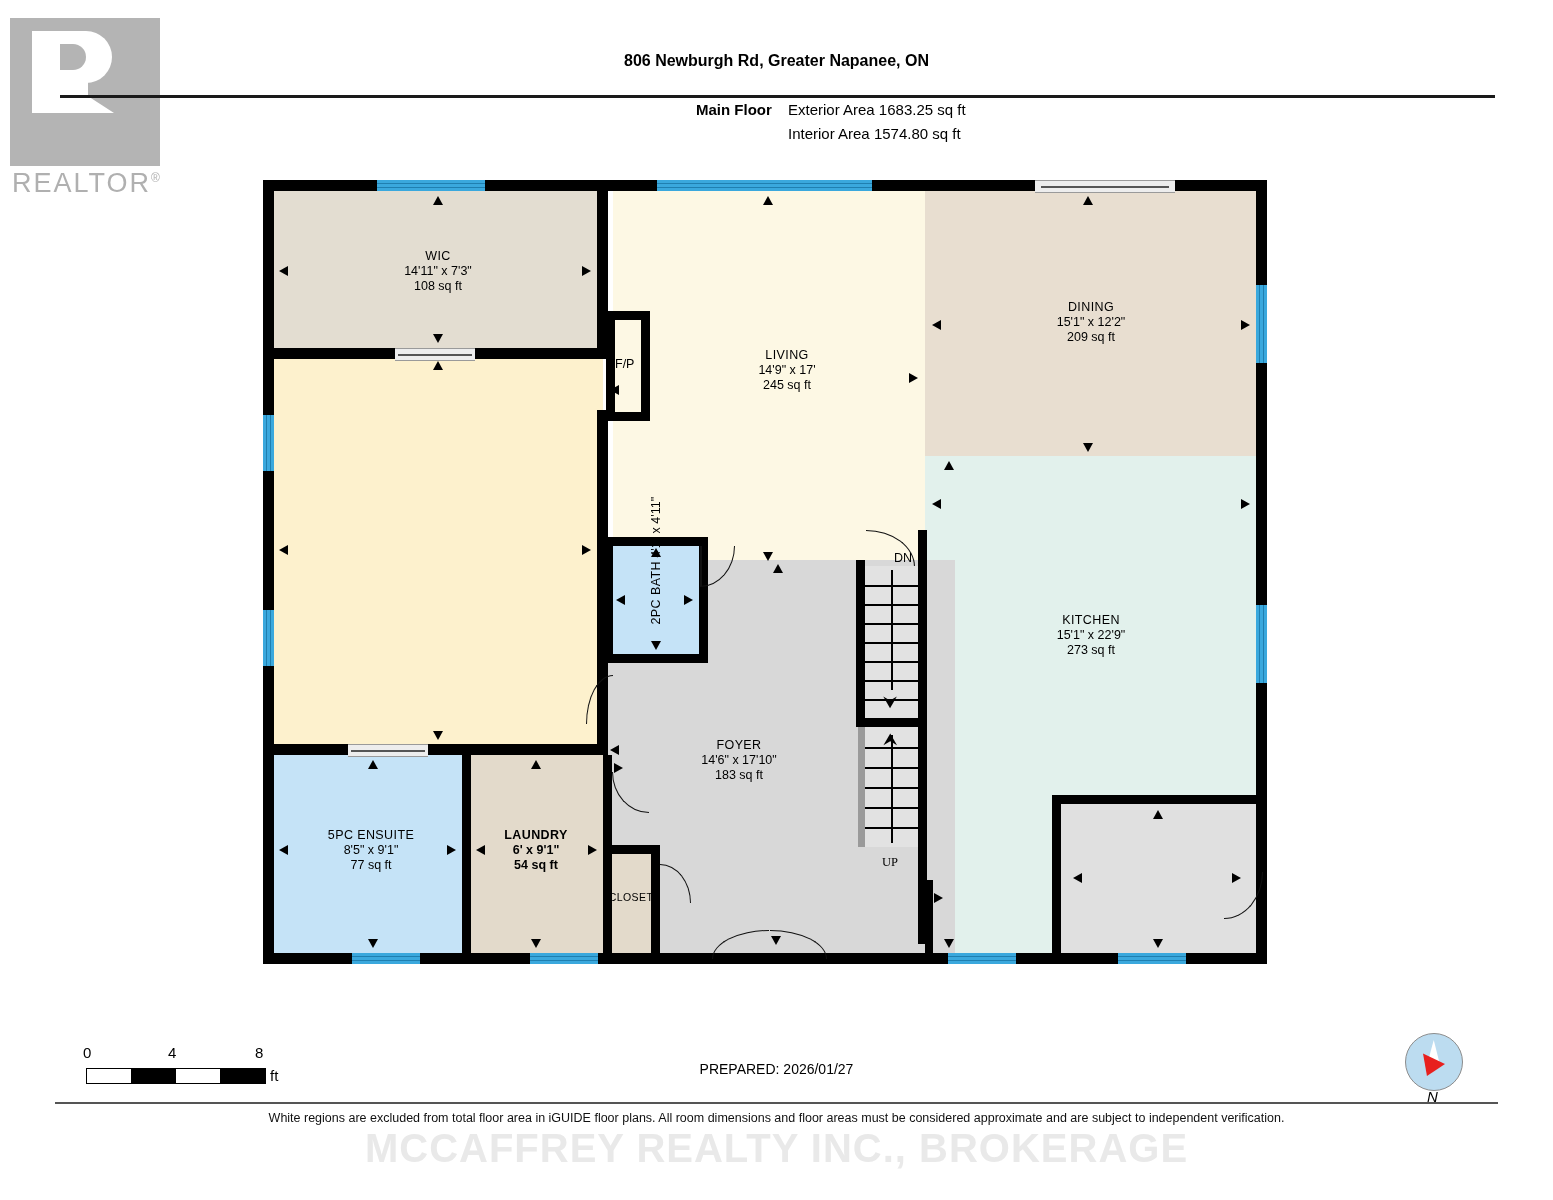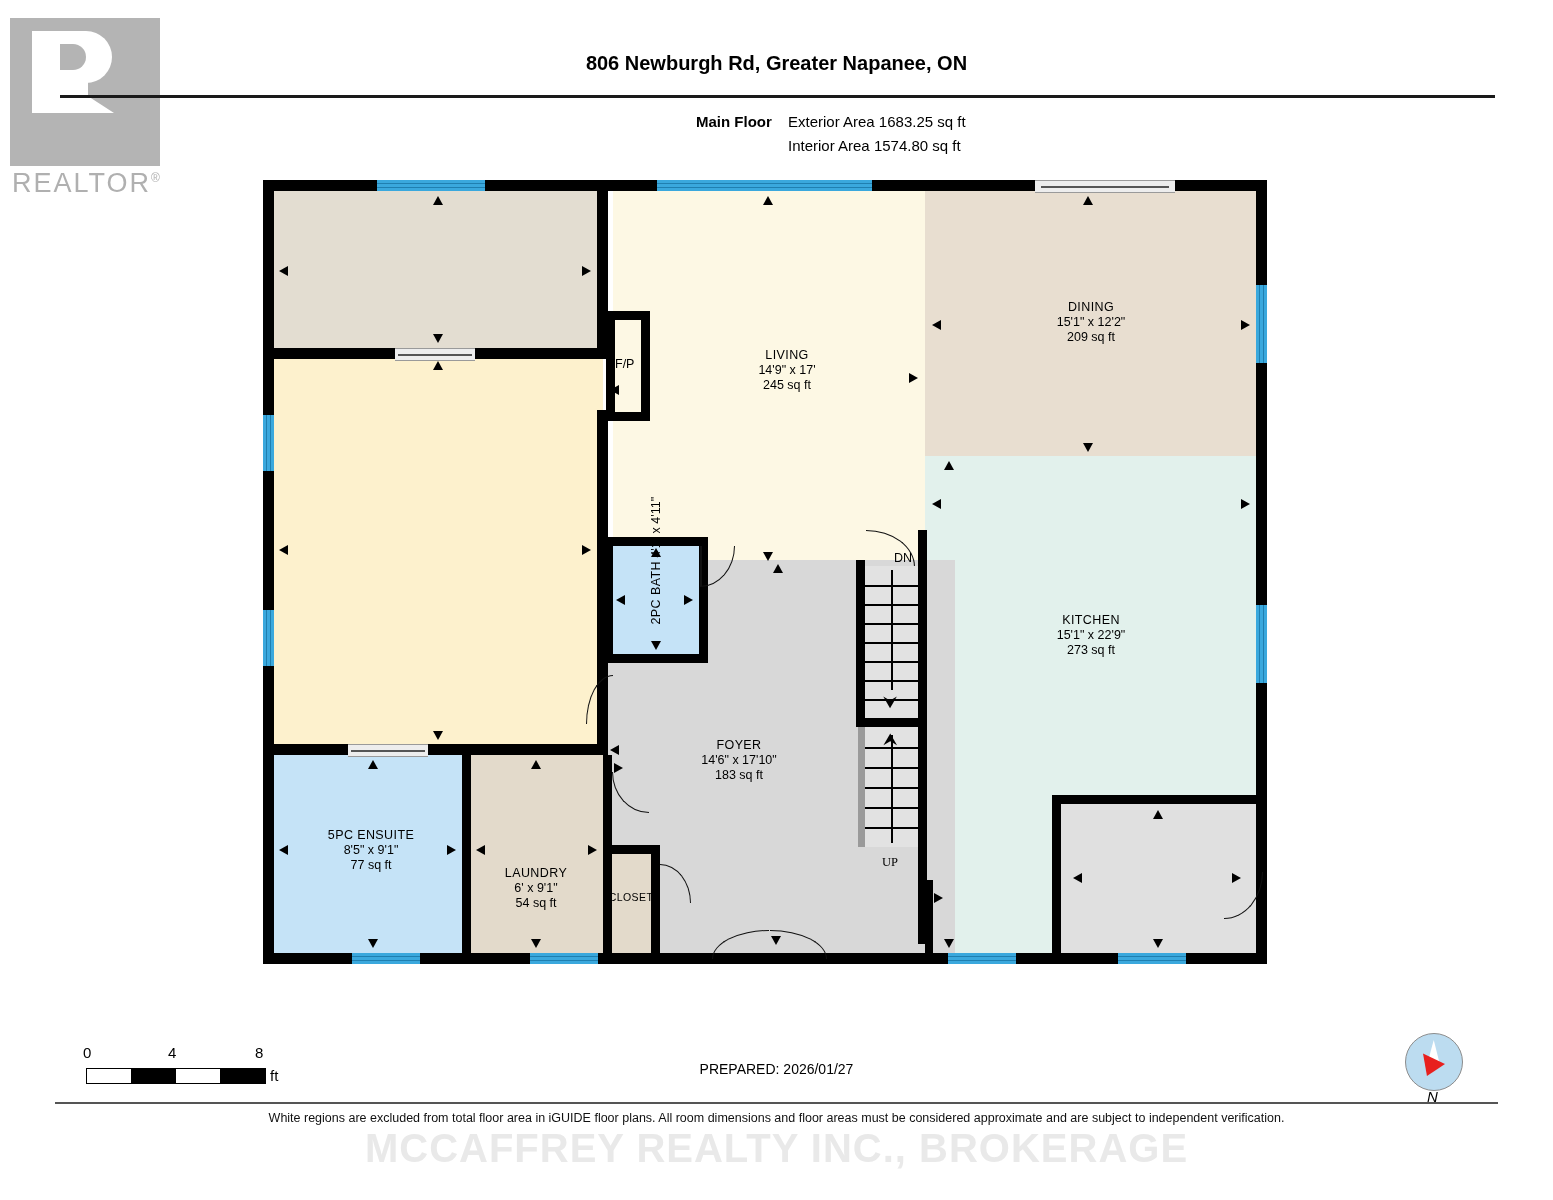--- a/index.html
+++ b/index.html
@@ -16,23 +16,23 @@
        border-radius:0 13px 13px 0;}
   #realtor-logo .leg{position:absolute;left:50px;top:60px;width:54px;height:35px;background:#fff;
        clip-path:polygon(0 0,0 100%,100% 100%);}
   #realtor-logo .stem{position:absolute;left:50px;top:60px;width:28px;height:35px;background:#fff;}
   #realtor-word{position:absolute;left:12px;top:168px;font-size:27px;letter-spacing:2px;color:#b0b0b0;
        font-family:"Liberation Sans",sans-serif;}
   #realtor-word sup{font-size:12px;vertical-align:super;}
 
   
   #title{position:absolute;left:0;top:52px;width:1553px;text-align:center;
-        font-size:20px;font-weight:bold;letter-spacing:0px;}
+        font-size:16px;font-weight:bold;letter-spacing:0px;}
   #hr{position:absolute;left:60px;top:95px;width:1435px;height:3px;background:#1a1a1a;}
-  #areas{position:absolute;left:696px;top:110px;font-size:15px;line-height:24px;}
+  #areas{position:absolute;left:696px;top:98px;font-size:15px;line-height:24px;}
   #areas .fl{display:inline-block;width:92px;font-weight:bold;}
   #areas .v{display:inline-block;}
   #areas .row2{padding-left:92px;}
 
   
   #plan{position:absolute;left:0;top:0;width:1553px;height:1010px;}
   .rm{position:absolute;}
   .wall{position:absolute;background:#000;}
   .win{position:absolute;background:#3aa8dd;}
   .win.h{background:
@@ -188,20 +188,25 @@
     <div class="tread" style="left:0;top:40px;width:53px;"></div>
     <div class="tread" style="left:0;top:60px;width:53px;"></div>
     <div class="tread" style="left:0;top:80px;width:53px;"></div>
     <div class="tread" style="left:0;top:100px;width:53px;"></div>
     <div class="srail" style="left:26px;top:8px;height:108px;"></div>
   </div>
   <div class="sarrow" style="left:883px;top:731px;">⮝</div>
   <div class="tag" style="left:882px;top:855px;font-family:Liberation Serif, serif;">UP</div>
   <div class="wall" style="left:858px;top:727px;width:7px;height:120px;background:#9a9a9a;"></div>
 
+  <div class="lbl" style="left:338px;top:249px;width:200px;">
+    <div class="nm">WIC</div>
+    <div>14'11" x 7'3"</div>
+    <div>108 sq ft</div>
+  </div>
   <div class="lbl" style="left:687px;top:348px;width:200px;text-align:center;">
     <div class="nm">LIVING</div>
     <div>14'9" x 17'</div>
     <div>245 sq ft</div>
   </div>
   <div class="lbl" style="left:991px;top:300px;width:200px;">
     <div class="nm">DINING</div>
     <div>15'1" x 12'2"</div>
     <div>209 sq ft</div>
   </div>
@@ -217,21 +222,21 @@
   </div>
   <div class="lbl" style="left:609px;top:570px;width:94px;transform:rotate(-90deg);transform-origin:center;">
     <span class="nm">2PC BATH</span>
     <span>4'1" x 4'11"</span>
   </div>
   <div class="lbl" style="left:271px;top:828px;width:200px;">
     <div class="nm">5PC ENSUITE</div>
     <div>8'5" x 9'1"</div>
     <div>77 sq ft</div>
   </div>
-  <div class="lbl" style="left:436px;top:866px;width:200px;">
+  <div class="lbl" style="left:436px;top:828px;width:200px;font-weight:bold;">
     <div class="nm">LAUNDRY</div>
     <div>6' x 9'1"</div>
     <div>54 sq ft</div>
   </div>
   <div class="lbl" style="left:581px;top:890px;width:100px;font-size:10.5px;">
     <div class="nm">CLOSET</div>
   </div>
 
   <div class="arrow a-up" style="left:433px;top:196px;"></div>
   <div class="arrow a-dn" style="left:433px;top:334px;"></div>

